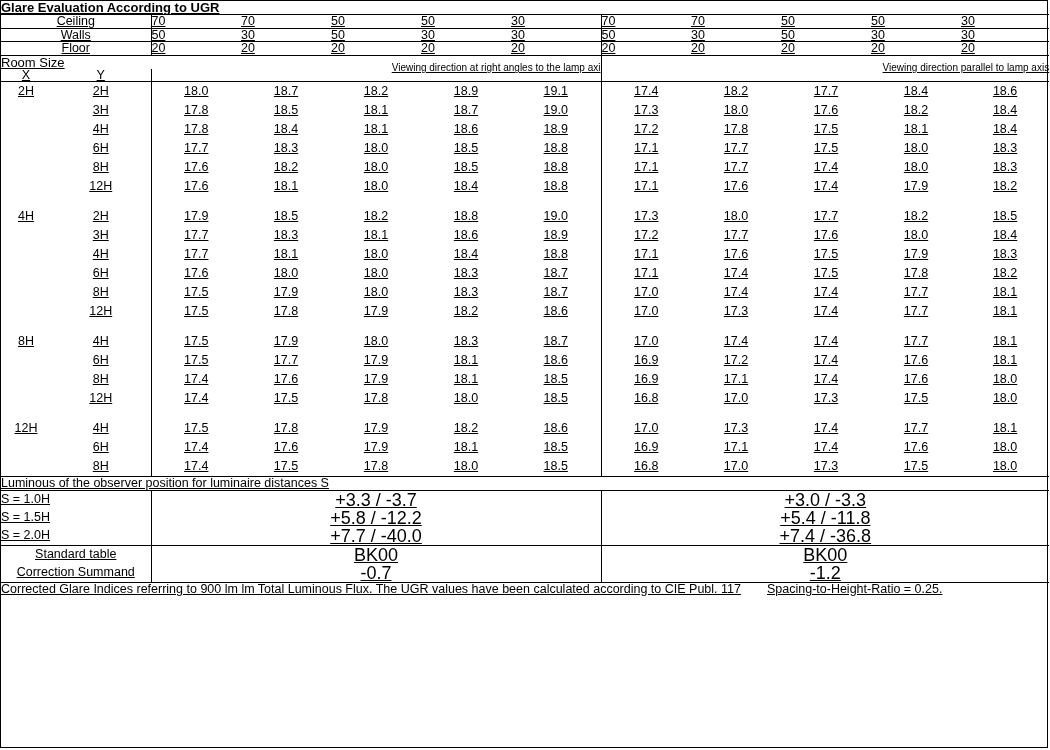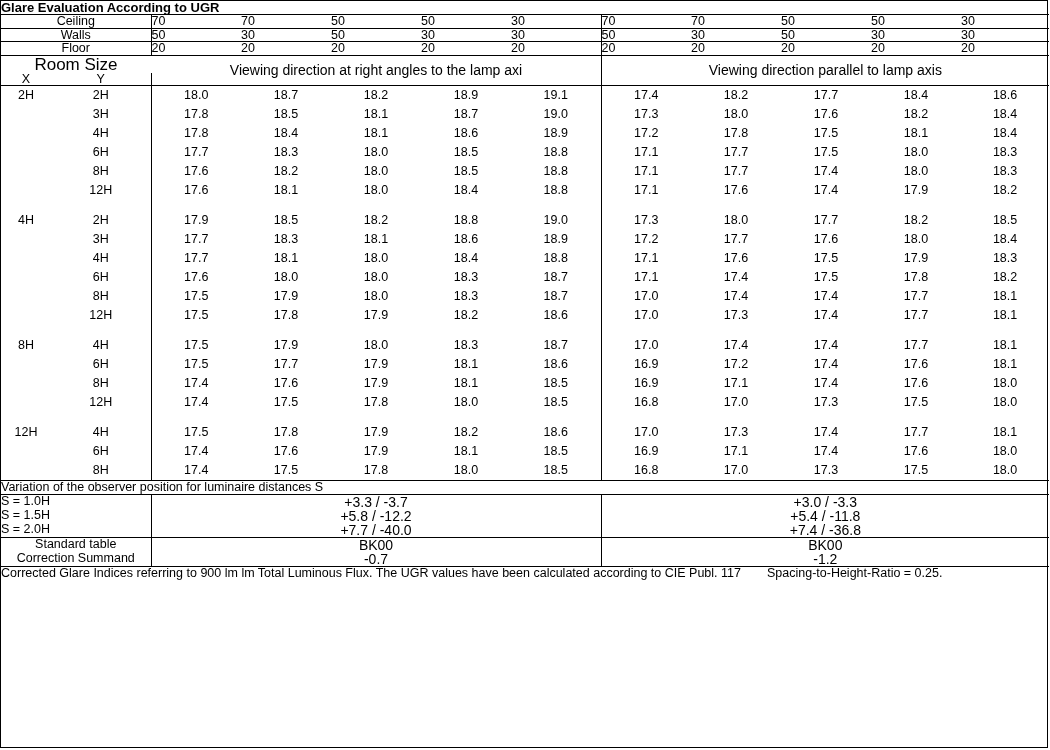--- a/index.html
+++ b/index.html
@@ -19,20 +19,21 @@
     position: relative;
     width: 1048px;
     height: 748px;
     border: 1px solid #000000;
     box-sizing: border-box;
   }
   table.ugr {
     width: 100%;
     border-collapse: collapse;
     table-layout: fixed;
+    text-decoration: underline;
   }
   table.ugr td {
     padding: 0;
     vertical-align: middle;
     line-height: 1.0;
   }
   .hline-b { border-bottom: 1px solid #000000; }
   .vline-r { border-right: 1px solid #000000; }
   .title-cell {
     font-weight: bold;
@@ -42,32 +43,32 @@
   .rowlabel {
     padding: 3px 0 3px 6px;
     text-align: center;
     font-size: 12.5px;
   }
   .num {
     font-size: 12.5px;
     padding: 3px 0;
   }
   .roomsize-label {
-    text-align: center;
-    font-size: 17px;
+    text-align: left;
+    font-size: 13px;
     padding: 2px 0 1px 0;
   }
   .xy-label {
     text-align: center;
     font-size: 12.5px;
     padding: 1px 0 3px 0;
   }
   .dir-head {
-    text-align: center;
-    font-size: 14px;
+    text-align: right;
+    font-size: 10px;
     padding: 12px 0;
   }
   .data-cell {
     text-align: center;
     font-size: 12.5px;
     padding: 2px 0;
     height: 19px;
   }
   .x-cell {
     text-align: center;
@@ -85,21 +86,21 @@
     text-align: left;
     font-size: 12.5px;
   }
   .s-label {
     text-align: left;
     font-size: 12.5px;
     padding: 3px 0;
   }
   .s-val {
     text-align: center;
-    font-size: 14px;
+    font-size: 18px;
     padding: 3px 0;
   }
   .std-label {
     text-align: center;
     font-size: 12.5px;
     padding: 2px 0;
     margin-top: 15px;
   }
   .footer {
     padding: 5px 6px;
@@ -494,21 +495,21 @@
       <td class="data-cell hline-b">18.0</td>
       <td class="data-cell hline-b vline-r">18.5</td>
       <td class="data-cell hline-b">16.8</td>
       <td class="data-cell hline-b">17.0</td>
       <td class="data-cell hline-b">17.3</td>
       <td class="data-cell hline-b">17.5</td>
       <td class="data-cell hline-b">18.0</td>
     </tr>
 
     <tr>
-      <td class="var-head hline-b" colspan="12">Variation of the observer position for luminaire distances S</td>
+      <td class="var-head hline-b" colspan="12">Luminous of the observer position for luminaire distances S</td>
     </tr>
 
     <tr>
       <td class="s-label vline-r" colspan="2">S = 1.0H</td>
       <td class="s-val vline-r" colspan="5">+3.3 / -3.7</td>
       <td class="s-val" colspan="5">+3.0 / -3.3</td>
     </tr>
     <tr>
       <td class="s-label vline-r" colspan="2">S = 1.5H</td>
       <td class="s-val vline-r" colspan="5">+5.8 / -12.2</td>

